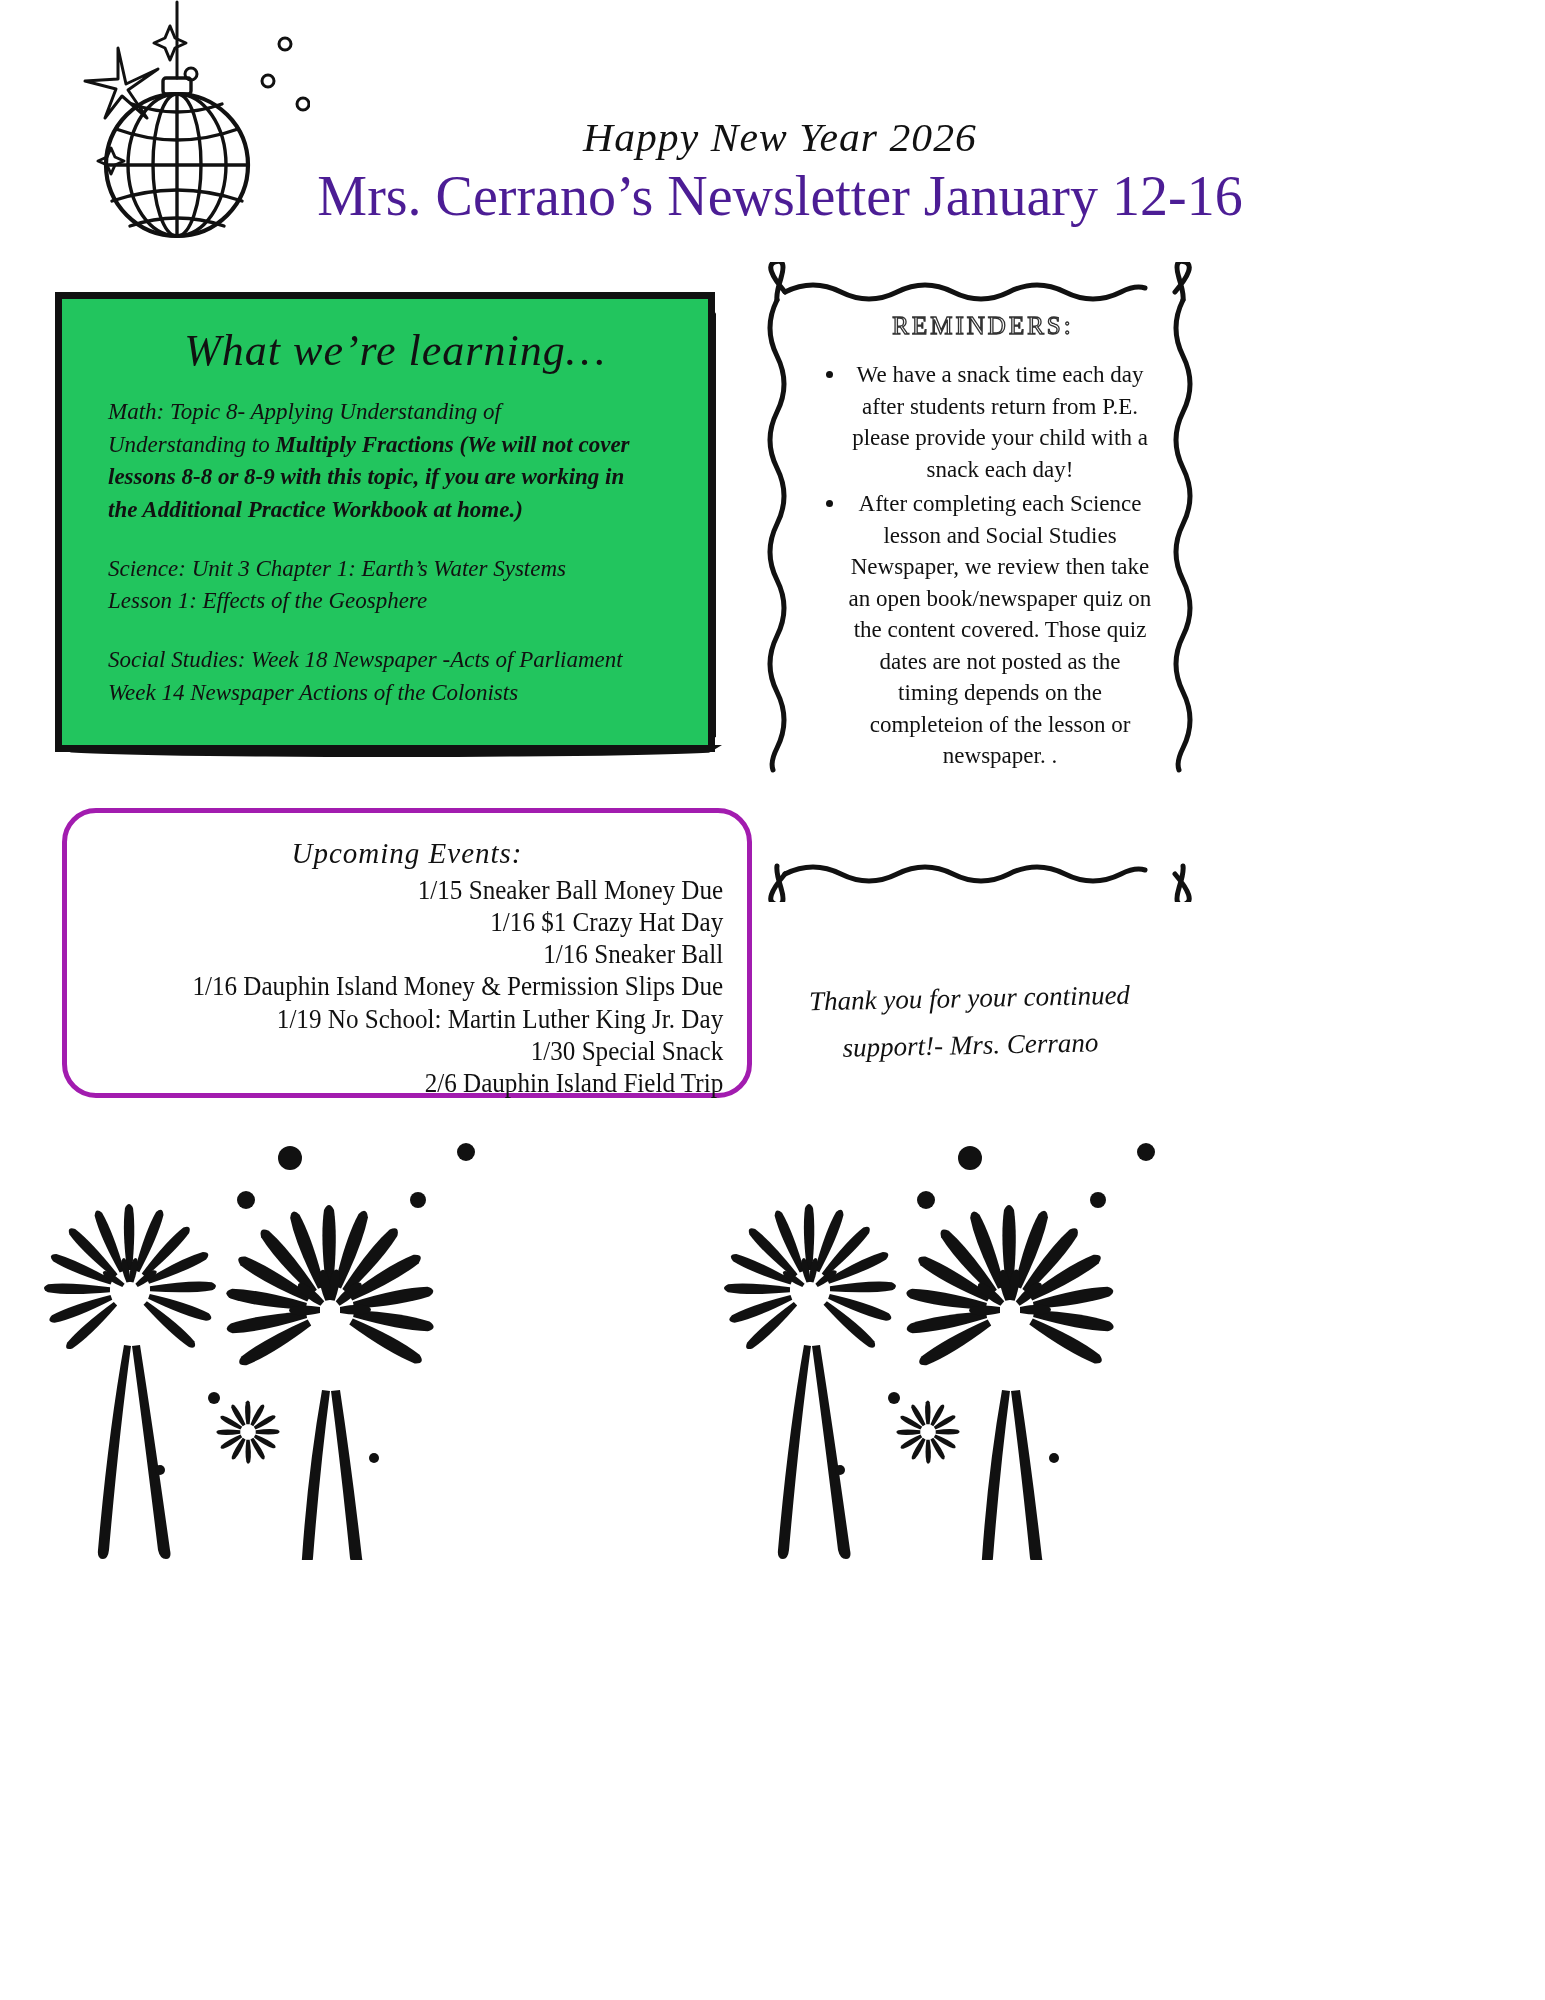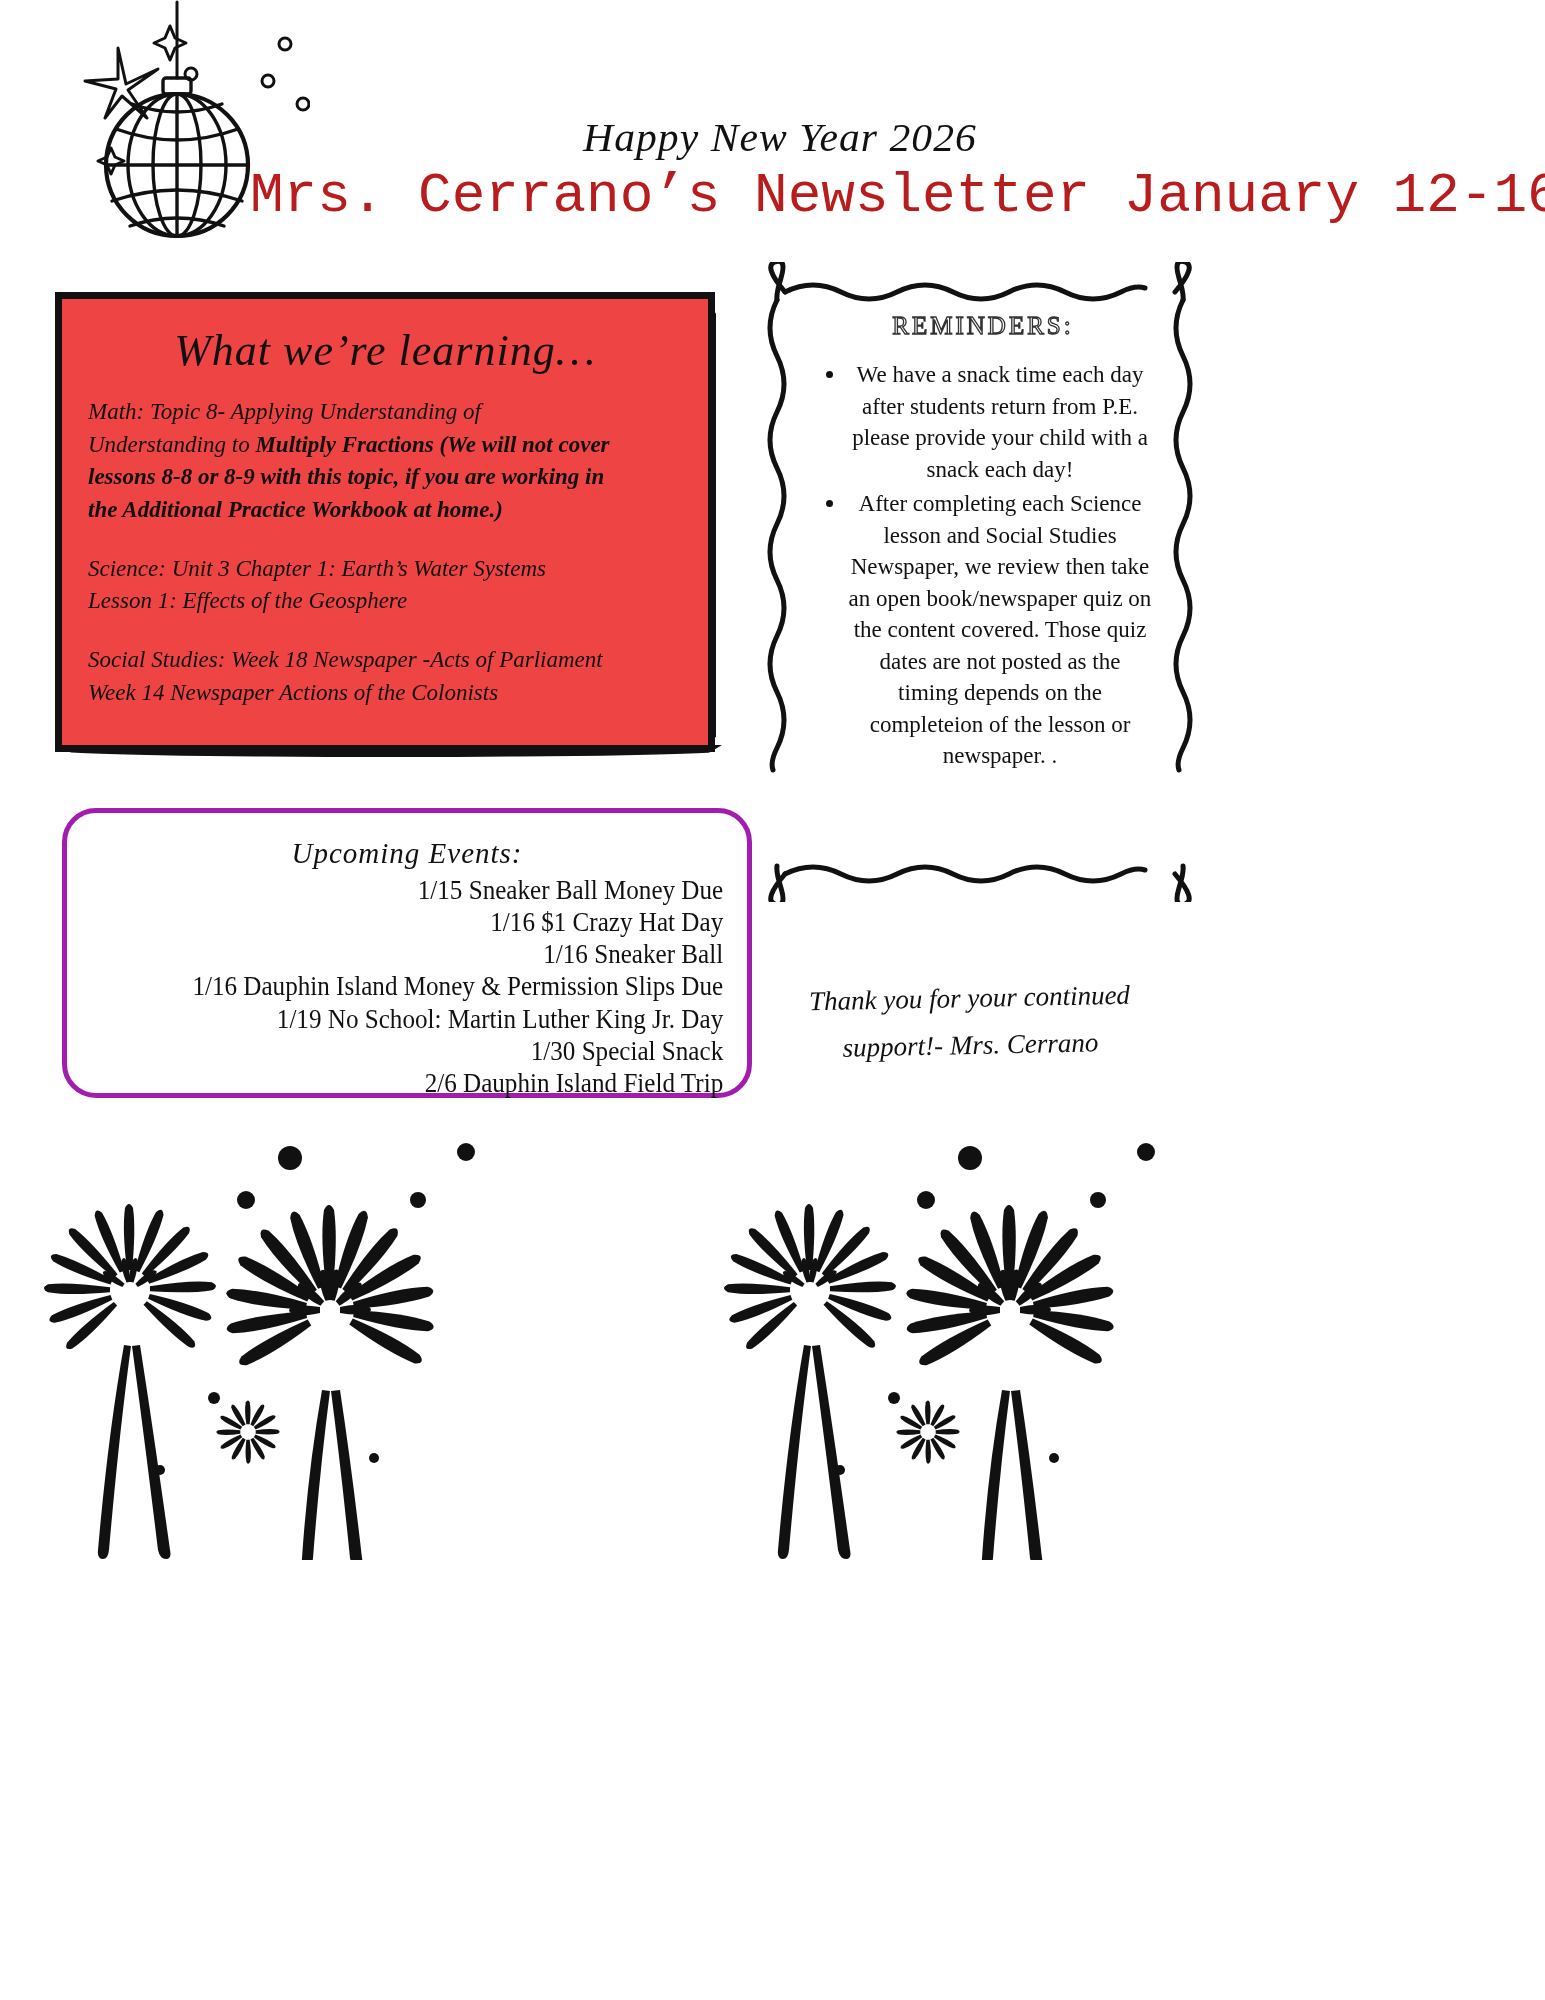--- a/index.html
+++ b/index.html
@@ -7,26 +7,26 @@
        font-family:"Liberation Serif",serif;color:#111;}
 
   .abs{position:absolute;}
 
   
   #discoball{left:20px;top:0px;width:290px;height:250px;}
   #header-text{left:250px;top:118px;width:1060px;text-align:center;}
   #greeting{font-family:"Liberation Serif",serif;font-style:italic;
             font-size:40px;letter-spacing:1px;line-height:1;color:#111;
             transform:scaleX(1.04);}
-  #newsletter-title{font-family:Liberation Mono, monospace;font-size:56px;
-            line-height:1.15;margin-top:6px;white-space:nowrap;color:#b91c1c;}
+  #newsletter-title{font-family:Liberation Serif, serif;font-size:56px;
+            line-height:1.15;margin-top:6px;white-space:nowrap;color:#4c1d95;}
 
   
   #learning-box{left:55px;top:292px;width:660px;height:460px;
-        border:7px solid #111;background:#ef4444;box-sizing:border-box;}
+        border:7px solid #111;background:#22c55e;box-sizing:border-box;padding-left:20px;}
   #learning-shadow{left:62px;top:745px;width:660px;height:12px;
         background:#111;border-radius:0 0 60% 60%;
         clip-path:polygon(0 0,100% 0,97% 100%,2% 100%);}
   #learning-shadow2{left:705px;top:300px;width:11px;height:450px;background:#111;
         clip-path:polygon(0 0,100% 3%,100% 97%,0 100%);}
   #learning-title{font-style:italic;font-size:44px;text-align:center;
         margin:26px 0 20px 0;letter-spacing:1px;
         font-family:"Liberation Serif",serif;}
   .learn-body{font-family:"Liberation Serif",serif;font-style:italic;
         font-size:23px;line-height:1.42;padding:0 26px;}

